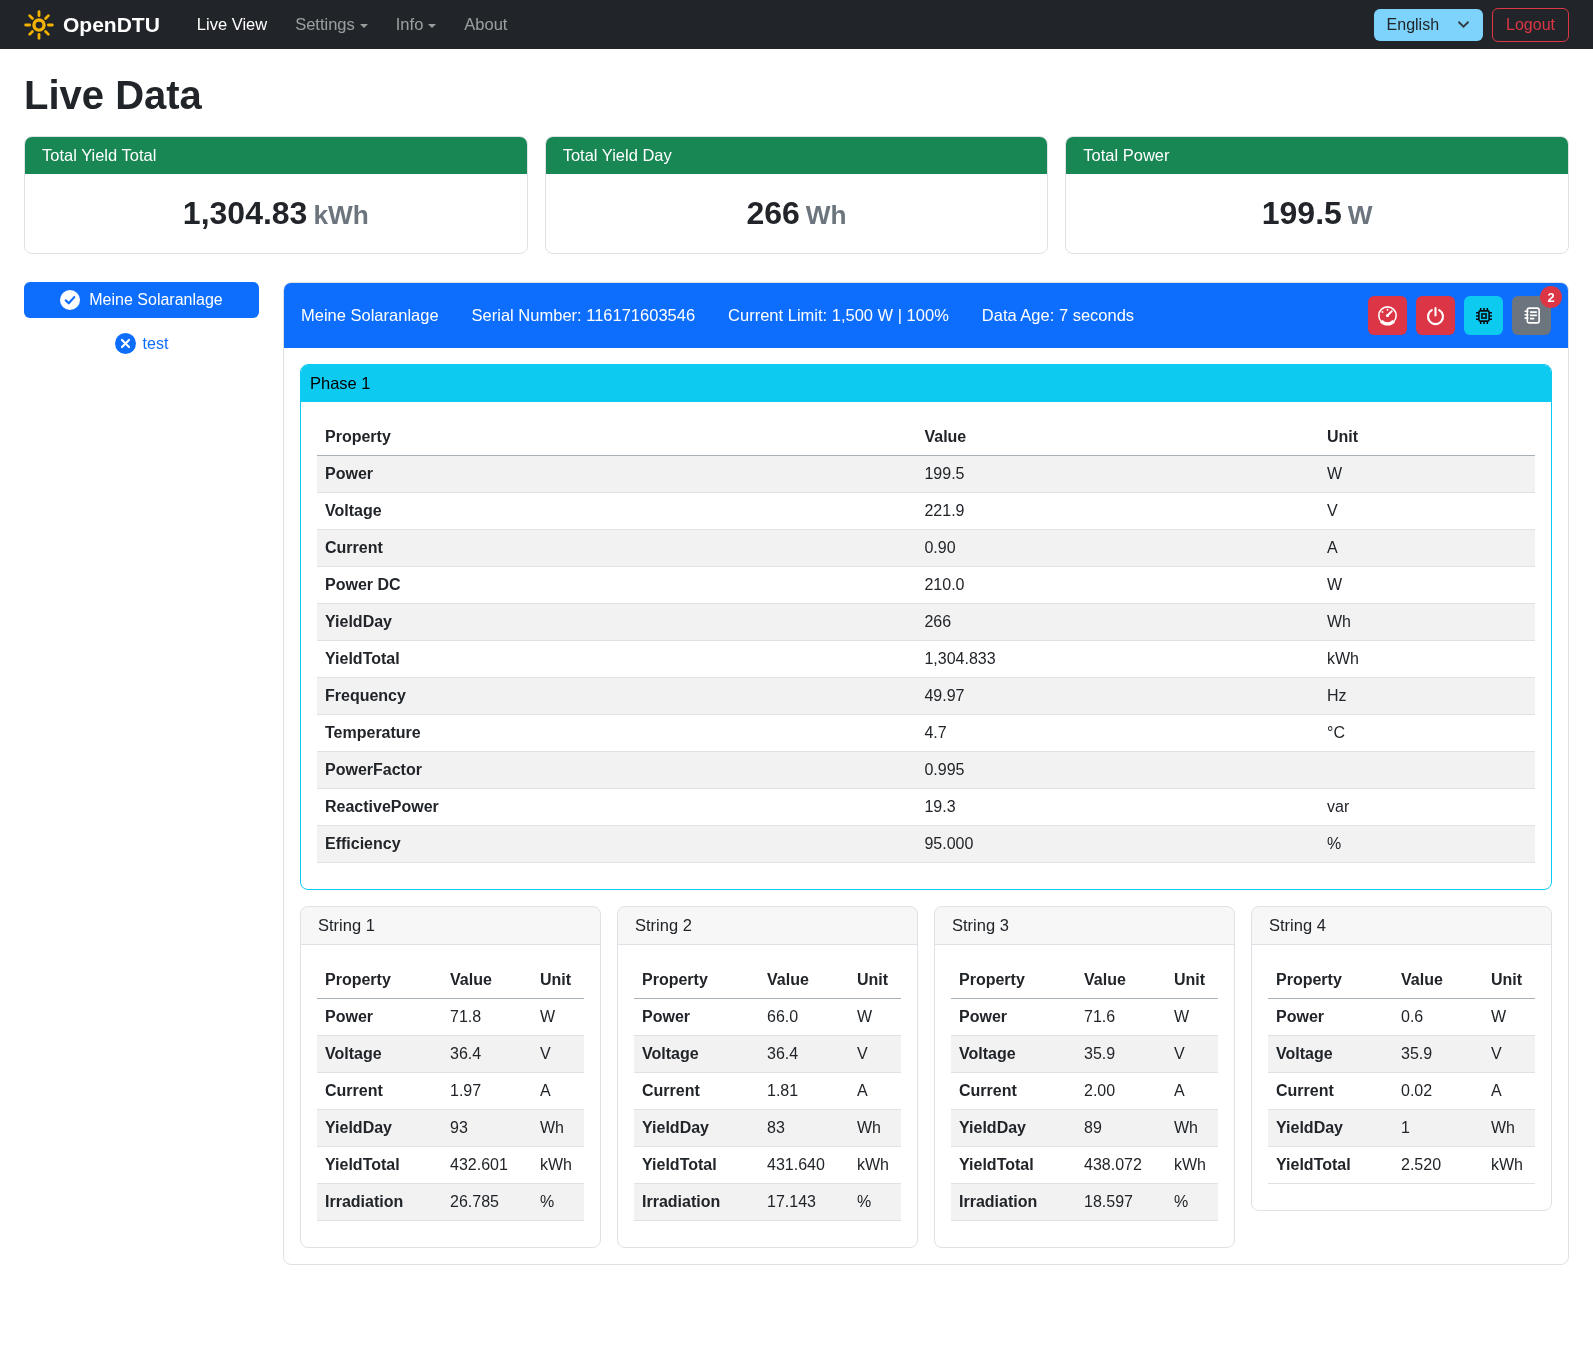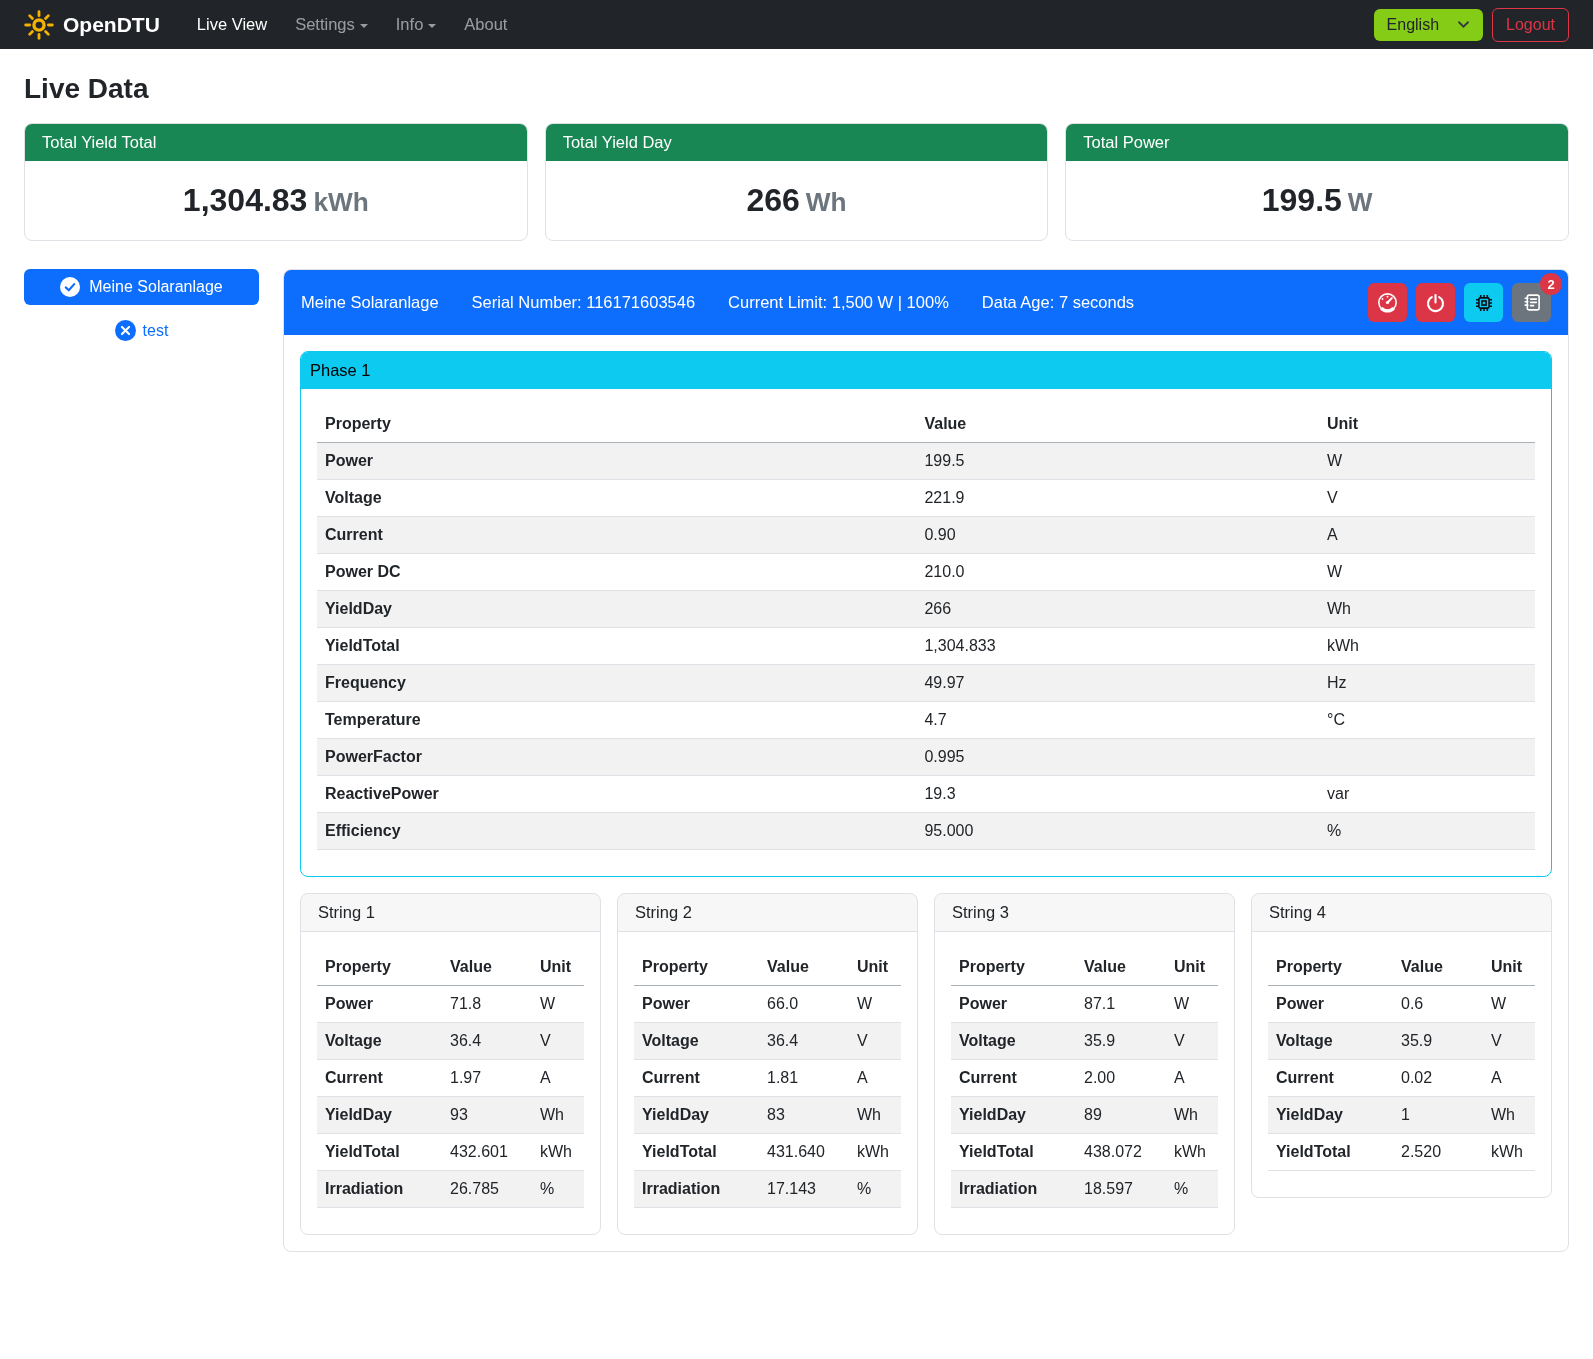--- a/index.html
+++ b/index.html
@@ -12,30 +12,30 @@
   .brand { display:flex; align-items:center; gap:9px; color:#fff;
     font-size:21px; font-weight:700; margin-right:26px; }
   .nav-links { display:flex; align-items:flex-start; gap:6px; flex:1; }
   .nav-link { color:rgba(255,255,255,.55); font-size:16.5px; padding:8px 11px;
     cursor:pointer; white-space:nowrap; }
   .nav-link.active { color:#fff; }
   .caret { display:inline-block; margin-left:5px; vertical-align:2px;
     border-top:4px solid; border-right:4px solid transparent;
     border-left:4px solid transparent; }
   .nav-right { display:flex; align-items:center; gap:9px; }
-  .lang-select { background:#84cc16; color:#212529; border-radius:6px;
+  .lang-select { background:#7dd3fc; color:#212529; border-radius:6px;
     padding:7px 13px; font-size:16px; display:flex; align-items:center;
     gap:18px; cursor:pointer; }
   .logout-btn { background:transparent; border:1px solid #dc3545; color:#dc3545;
     border-radius:6px; padding:7px 13px; font-size:16px; cursor:pointer;
     font-family:inherit; }
 
   
   .container { padding:10px 24px 24px; }
-  h1.page-title { font-size:28px; font-weight:600; margin:14px 0 18px; }
+  h1.page-title { font-size:40px; font-weight:600; margin:14px 0 18px; }
 
   
   .summary-row { display:grid; grid-template-columns:repeat(3,1fr); gap:17px;
     margin-bottom:28px; }
   .card { border:1px solid #dee2e6; border-radius:8px; background:#fff; }
   .card-header-green { background:#198754; color:#fff; padding:9px 17px;
     font-size:16.5px; border-radius:7px 7px 0 0; }
   .card-value-body { padding:21px 16px; text-align:center; font-size:32px;
     font-weight:600; color:#212529; }
   .card-value-body .unit { color:#6c757d; font-size:0.82em; margin-left:6px; }
@@ -398,21 +398,21 @@
                 <thead>
                   <tr>
                     <th>Property</th>
                     <th class="col-value">Value</th>
                     <th class="col-unit">Unit</th>
                   </tr>
                 </thead>
                 <tbody>
                     <tr>
                       <th>Power</th>
-                      <td class="col-value">87.1</td>
+                      <td class="col-value">71.6</td>
                       <td class="col-unit">W</td>
                     </tr>
                     <tr>
                       <th>Voltage</th>
                       <td class="col-value">35.9</td>
                       <td class="col-unit">V</td>
                     </tr>
                     <tr>
                       <th>Current</th>
                       <td class="col-value">2.00</td>

